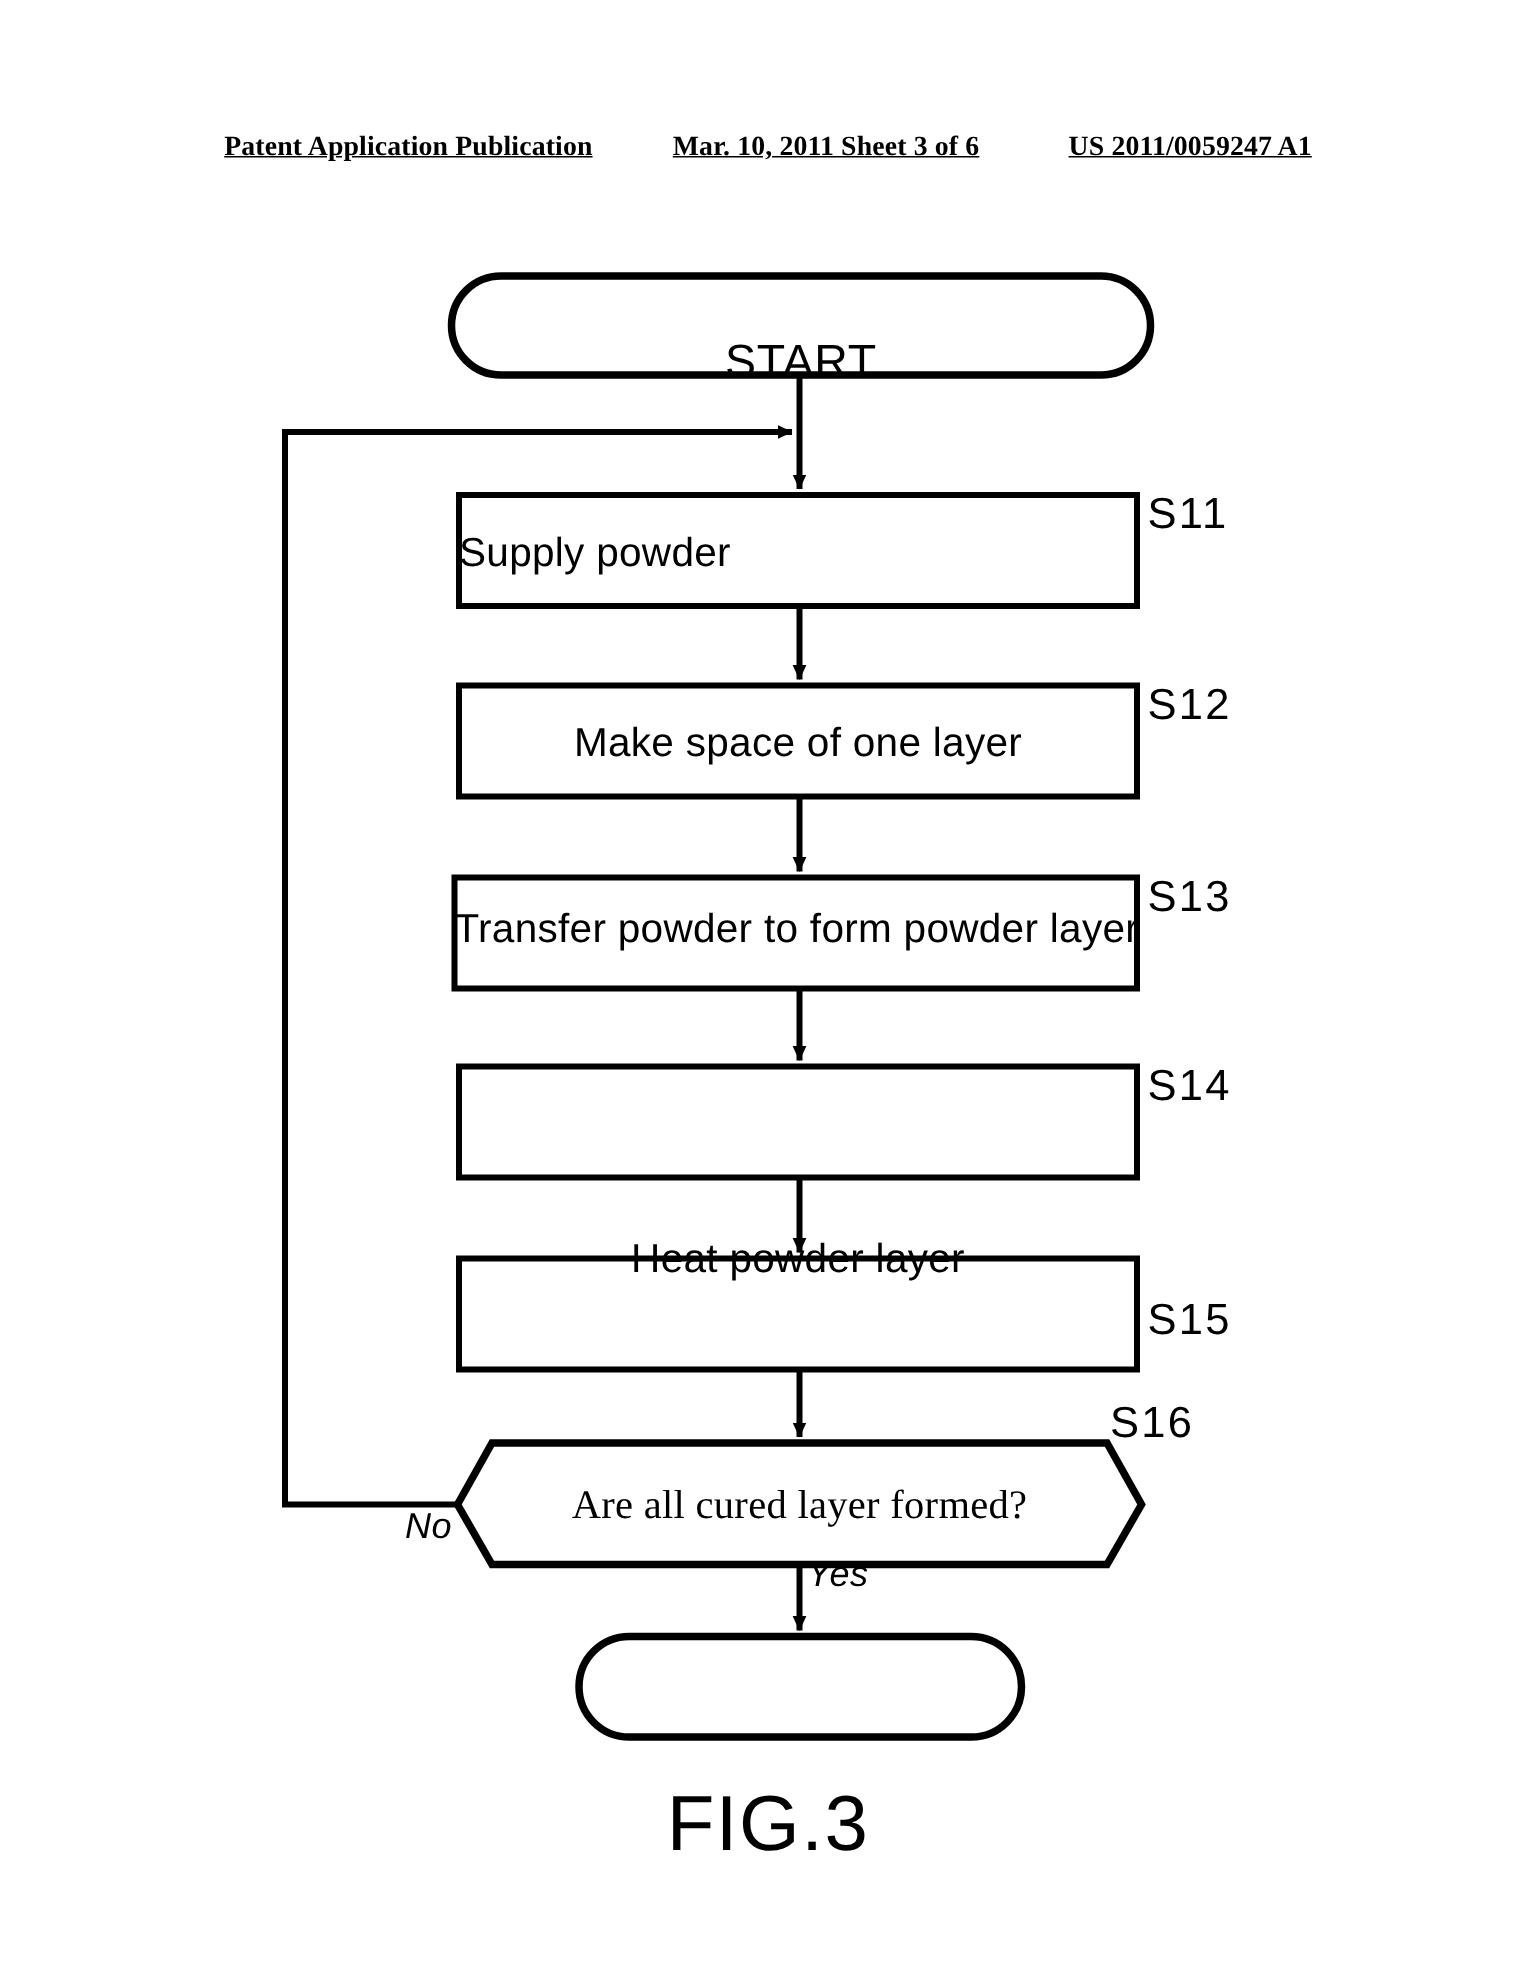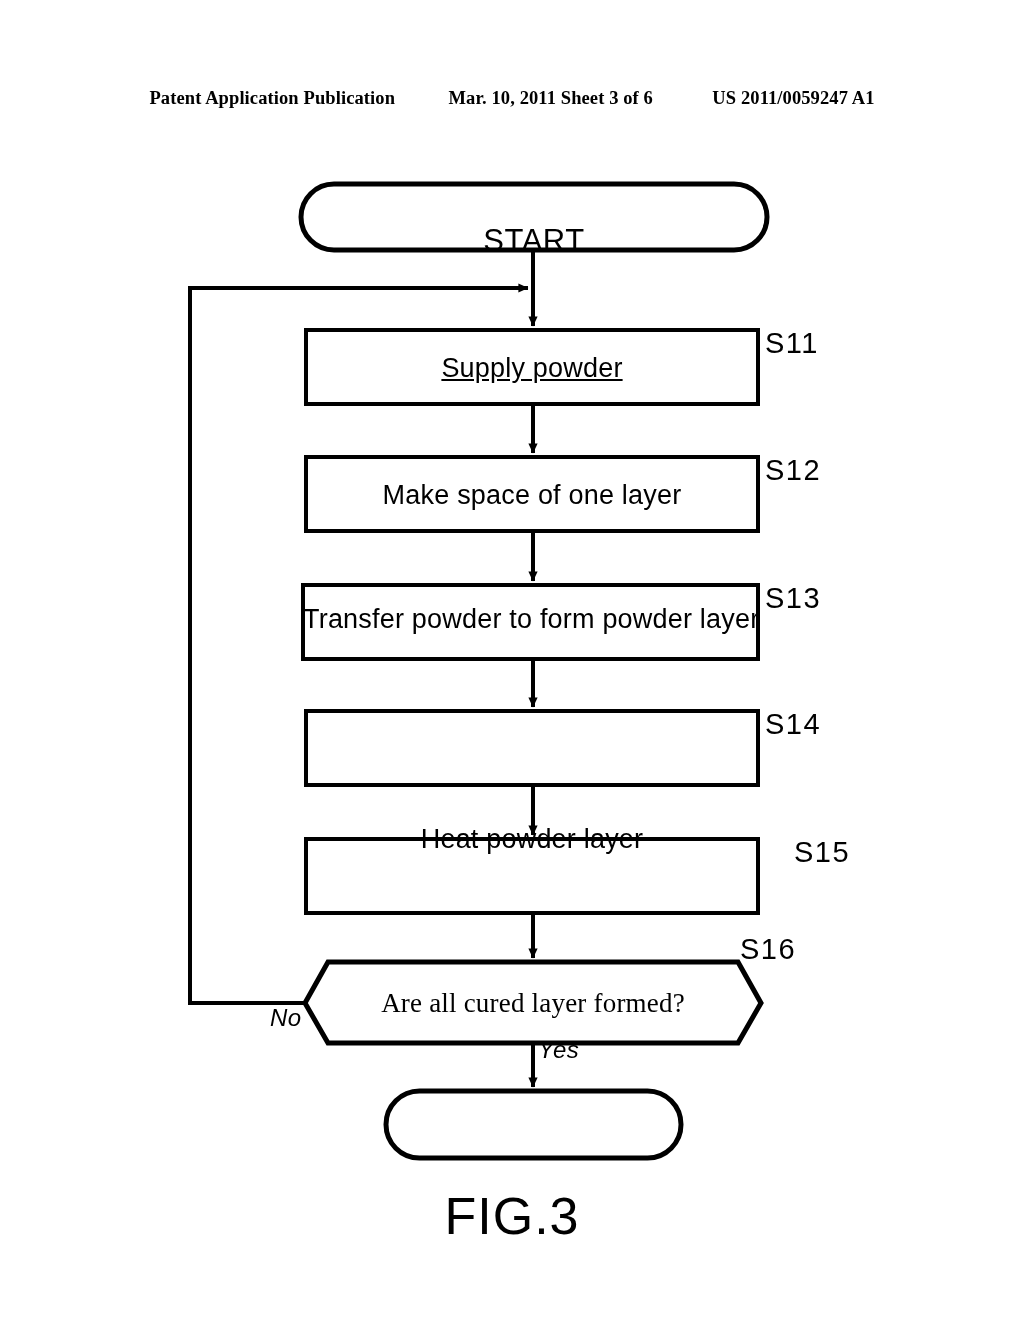--- a/index.html
+++ b/index.html
@@ -22,21 +22,21 @@
     left: 0;
     top: 88px;
     width: 1024px;
     text-align: center;
     font-family: "Liberation Serif", serif;
     font-weight: bold;
     font-size: 18.5px;
     letter-spacing: 0.1px;
     white-space: nowrap;
   }
-  #patent-header .hdr-seg { display: inline-block; vertical-align: baseline; }
+  #patent-header .hdr-seg { display: inline-block; vertical-align: baseline; text-decoration: underline; }
   #patent-header .gap-a { display: inline-block; width: 44px; }
   #patent-header .gap-b { display: inline-block; width: 50px; }
 
   
   #figure {
     position: absolute;
     left: 0;
     top: 0;
     width: 1024px;
     height: 1320px;
@@ -135,32 +135,32 @@
 
     <line x1="533" y1="913" x2="533" y2="958" stroke="#000000" stroke-width="4" marker-end="url(#arrowhead)"></line>
 
     <line x1="533" y1="1043" x2="533" y2="1087" stroke="#000000" stroke-width="4" marker-end="url(#arrowhead)"></line>
 
     <path d="M 305 1003 L 190 1003 L 190 288 L 528 288" fill="none" stroke="#000000" stroke-width="4" marker-end="url(#arrowhead)"></path>
   </svg>
 
   <div class="node-label terminal-label" style="left:301px; top:200px; width:466px; text-align:center;">START</div>
 
-  <div class="node-label process-label" style="left:306px; top:353px; width:452px; text-align:center;text-decoration:underline;">Supply powder</div>
+  <div class="node-label process-label" style="left:306px; top:353px; width:452px; ">Supply powder</div>
   <div class="node-label process-label" style="left:306px; top:480px; width:452px; text-align:center;">Make space of one layer</div>
   <div class="node-label process-label" style="left:303px; top:604px; width:455px; ">Transfer powder to form powder layer</div>
   <div class="node-label process-label" style="left:306px; top:824px; width:452px; text-align:center;">Heat powder layer</div>
 
   <div class="node-label decision-label" style="left:328px; top:988px; width:410px; text-align:center;">Are all cured layer formed?</div>
 
 
   <div class="node-label step-tag" style="left:765px; top:327px;">S11</div>
   <div class="node-label step-tag" style="left:765px; top:454px;">S12</div>
   <div class="node-label step-tag" style="left:765px; top:582px;">S13</div>
   <div class="node-label step-tag" style="left:765px; top:708px;">S14</div>
-  <div class="node-label step-tag" style="left:765px; top:836px;margin-left:29px;">S15</div>
+  <div class="node-label step-tag" style="left:765px; top:864px;">S15</div>
   <div class="node-label step-tag" style="left:740px; top:933px;">S16</div>
 
   <div class="node-label branch-label" style="left:270px; top:1004px;">No</div>
   <div class="node-label branch-label" style="left:538px; top:1036px;">Yes</div>
 
   <div id="fig-caption">FIG.3</div>
 </div>
 
 </body></html>

